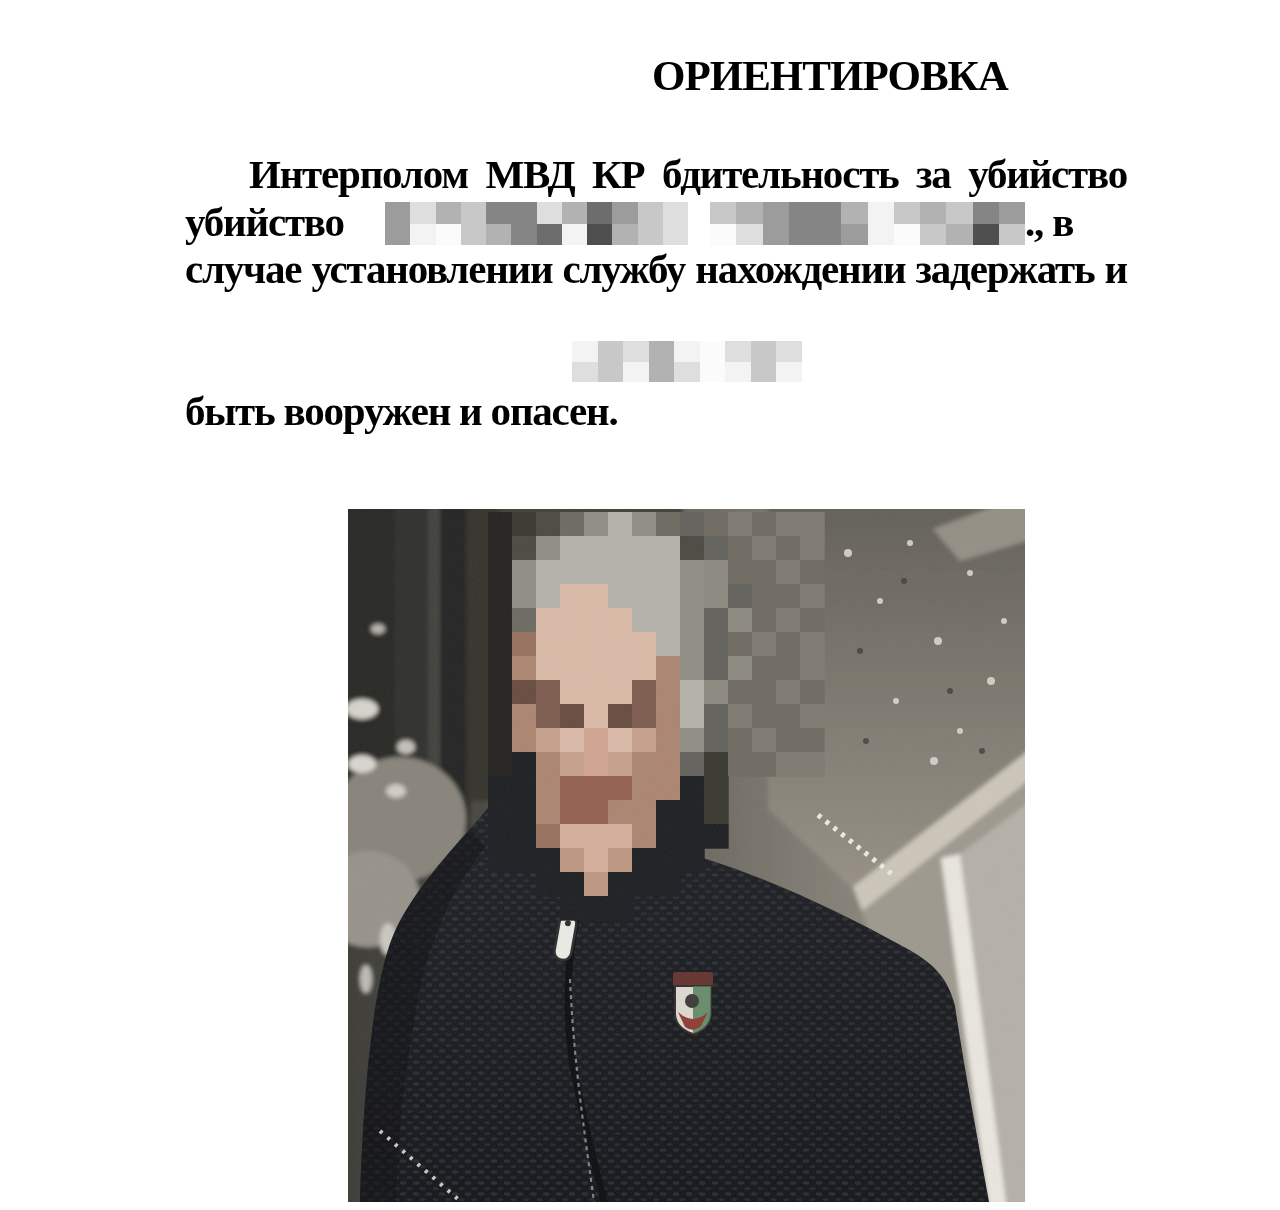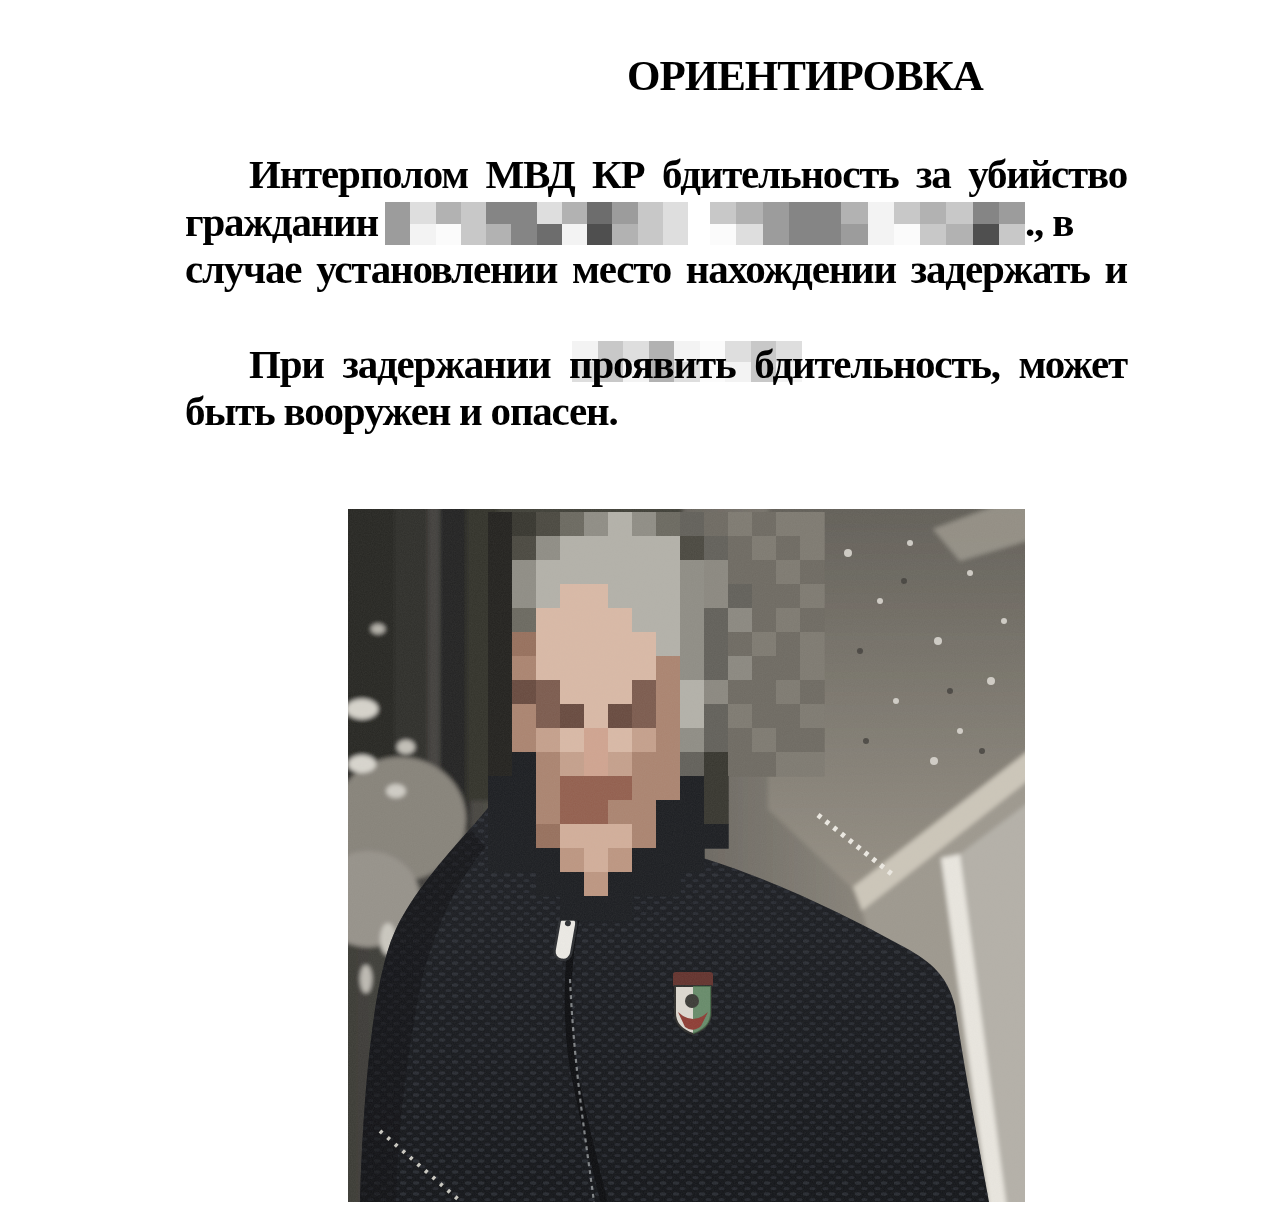--- a/index.html
+++ b/index.html
@@ -1,18 +1,18 @@
 <!DOCTYPE html>
 <html><head>
 <meta charset="utf-8">
 <style>
   html,body{margin:0;padding:0;background:#ffffff;}
   .page{position:relative;width:1280px;height:1210px;background:#ffffff;overflow:hidden;
         font-family:"Liberation Serif","DejaVu Serif",serif;color:#000;}
-  .doc-title{position:absolute;left:627px;top:52px;font-weight:bold;font-size:43px;
+  .doc-title{position:absolute;left:652px;top:52px;font-weight:bold;font-size:43px;
              letter-spacing:-1px;line-height:47px;white-space:nowrap;}
   .line{position:absolute;font-weight:bold;font-size:41px;letter-spacing:-1.2px;
         line-height:47px;}
   .just{text-align:justify;text-align-last:justify;}
   .indent{padding-left:64px;box-sizing:border-box;}
   .nowrap{white-space:nowrap;text-align:center;}
   .rel{position:relative;height:47px;}
   .piece{position:absolute;top:0;left:0;white-space:nowrap;}
   .mosaic{position:absolute;}
   .photo{position:absolute;left:348px;top:509px;width:677px;height:693px;}
@@ -21,21 +21,21 @@
 </head>
 <body>
 
 <div class="page">
 
   <div class="doc-title">ОРИЕНТИРОВКА</div>
 
   <div class="line just indent" style="left:185px;top:151px;width:942px;">Интерполом МВД КР бдительность за убийство</div>
 
   <div class="line rel" style="left:185px;top:199px;width:942px;">
-    <span class="piece">гражданин</span>
+    <span class="piece">убийство</span>
     <div class="mosaic" style="left: 200px; top: 3px; width: 303px; height: 43px; display: grid; grid-template-columns: repeat(12, 1fr); grid-template-rows: repeat(2, 1fr);">
         <div style="background: rgb(156, 156, 156);"></div>
         <div style="background: rgb(222, 222, 222);"></div>
         <div style="background: rgb(178, 178, 178);"></div>
         <div style="background: rgb(200, 200, 200);"></div>
         <div style="background: rgb(133, 133, 133);"></div>
         <div style="background: rgb(133, 133, 133);"></div>
         <div style="background: rgb(222, 222, 222);"></div>
         <div style="background: rgb(178, 178, 178);"></div>
         <div style="background: rgb(109, 109, 109);"></div>
@@ -77,21 +77,21 @@
         <div style="background: rgb(243, 243, 243);"></div>
         <div style="background: rgb(251, 251, 251);"></div>
         <div style="background: rgb(200, 200, 200);"></div>
         <div style="background: rgb(178, 178, 178);"></div>
         <div style="background: rgb(79, 79, 79);"></div>
         <div style="background: rgb(200, 200, 200);"></div>
       </div>
     <span class="piece" style="left:840px;">., в</span>
   </div>
 
-  <div class="line just" style="left:185px;top:246px;width:942px;">случае установлении место нахождении задержать и</div>
+  <div class="line just" style="left:185px;top:246px;width:942px;">случае установлении службу нахождении задержать и</div>
 
   <div class="line rel" style="left:185px;top:293px;width:942px;">
     <div class="mosaic" style="left: 387px; top: 1px; width: 230px; height: 41px; display: grid; grid-template-columns: repeat(9, 1fr); grid-template-rows: repeat(2, 1fr);">
         <div style="background: rgb(243, 243, 243);"></div>
         <div style="background: rgb(200, 200, 200);"></div>
         <div style="background: rgb(222, 222, 222);"></div>
         <div style="background: rgb(178, 178, 178);"></div>
         <div style="background: rgb(243, 243, 243);"></div>
         <div style="background: rgb(251, 251, 251);"></div>
         <div style="background: rgb(222, 222, 222);"></div>
@@ -102,21 +102,20 @@
         <div style="background: rgb(243, 243, 243);"></div>
         <div style="background: rgb(178, 178, 178);"></div>
         <div style="background: rgb(222, 222, 222);"></div>
         <div style="background: rgb(251, 251, 251);"></div>
         <div style="background: rgb(243, 243, 243);"></div>
         <div style="background: rgb(200, 200, 200);"></div>
         <div style="background: rgb(243, 243, 243);"></div>
       </div>
   </div>
 
-  <div class="line just indent" style="left:185px;top:341px;width:942px;">При задержании проявить бдительность, может</div>
   <div class="line nowrap" style="left:185px;top:388px;">быть вооружен и опасен.</div>
 
   <div class="photo">
     <svg viewBox="0 0 677 693" xmlns="http://www.w3.org/2000/svg">
       <defs>
         <linearGradient id="bgGrad" x1="0" y1="0" x2="1" y2="0">
           <stop offset="0" stop-color="#3a3935"></stop>
           <stop offset="0.28" stop-color="#4c4a45"></stop>
           <stop offset="0.55" stop-color="#6f6b64"></stop>
           <stop offset="0.78" stop-color="#8a857b"></stop>

